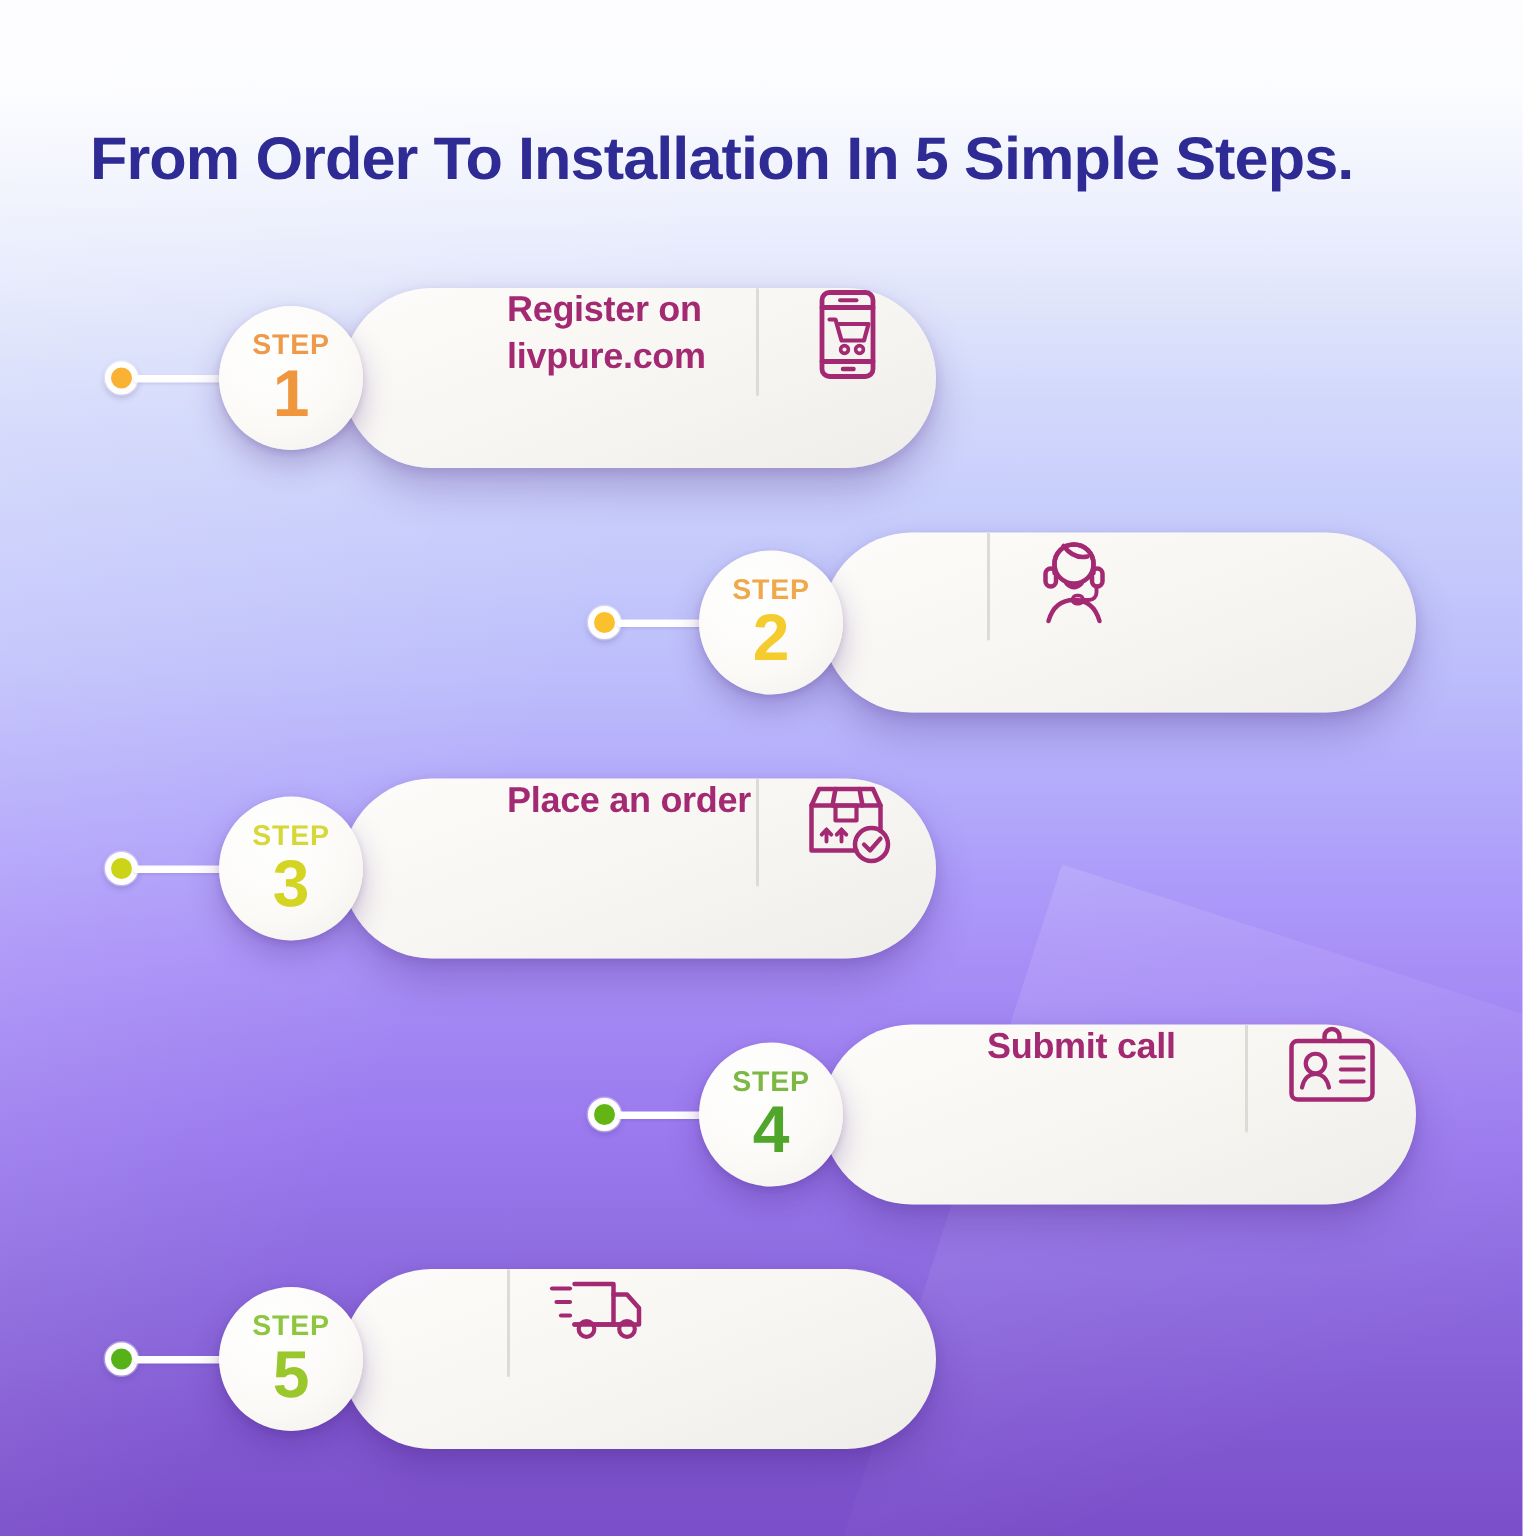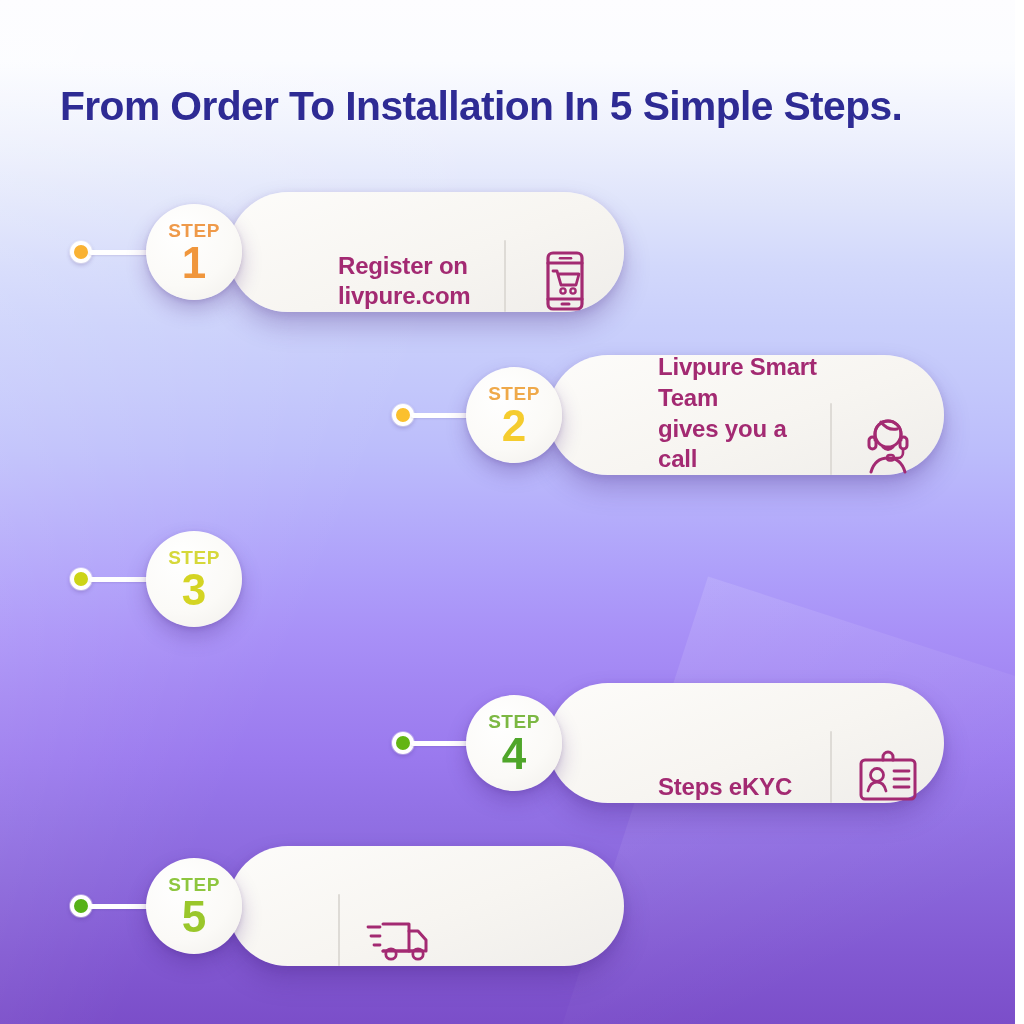--- a/index.html
+++ b/index.html
@@ -63,21 +63,21 @@
   .line{height:5px;background:#ffffff;border-radius:3px;flex:0 0 auto;
         box-shadow:0 1px 2px rgba(60,30,110,0.12);}
 
   
   .card{
     position:absolute;top:0;height:120px;border-radius:60px;
     background:linear-gradient(160deg,#fdfcfa 0%,#f7f5f1 55%,#efedea 100%);
     box-shadow:0 14px 26px rgba(64,26,120,0.26), 0 3px 8px rgba(64,26,120,0.14);
     display:flex;align-items:center;
   }
-  .card-inner{display:flex;align-items:flex-end;width:100%;height:100%;}
+  .card-inner{display:flex;align-items:flex-start;width:100%;height:100%;}
   .card-text{
     color:#a32a72;font-weight:bold;font-size:24px;line-height:1.28;
     letter-spacing:-0.2px;white-space:pre-line;
   }
   .divider{width:2px;height:72px;background:#dedbd6;border-radius:1px;flex:0 0 auto;}
   .icon-wrap{flex:0 0 auto;display:flex;align-items:center;justify-content:center;}
 
   
   .badge{
     position:absolute;top:50%;transform:translateY(-50%);
@@ -130,22 +130,20 @@
   </div>
 
   <div class="step" style="left:0;top:355px;width:1024px;">
     <div class="connector" style="left:392px;">
       <div class="dot" style="background:#fbc02d;"></div>
       <div class="line" style="width:78px;margin-left:-3px;"></div>
     </div>
     <div class="card" style="left:548px;width:396px;">
       <div class="card-inner">
         <div style="width:110px;flex:0 0 auto;"></div>
-        <div class="card-text" style="flex:1 1 auto;">Livpure Smart Team
-gives you a call</div>
         <div class="divider"></div>
         <div class="icon-wrap" style="width:112px;">
           <svg width="62" height="62" viewBox="0 0 62 62" fill="none" stroke="#a32a72" stroke-width="3" stroke-linecap="round" stroke-linejoin="round">
             <path d="M18 27 V21 a13 13 0 0 1 26 0 v6"></path>
             <ellipse cx="31" cy="21" rx="13" ry="13"></ellipse>
             <path d="M24 9 Q31 18 40 16"></path>
             <rect x="12" y="24" width="7" height="12" rx="3.5"></rect>
             <rect x="43" y="24" width="7" height="12" rx="3.5"></rect>
             <path d="M46 36 v4 a5 5 0 0 1 -5 5 h-5" stroke-width="2.6"></path>
             <rect x="30" y="42" width="7" height="5.5" rx="2.7" stroke-width="2.4"></rect>
@@ -159,35 +157,56 @@
       <div class="badge-label" style="color:#efa94a;">STEP</div>
       <div class="badge-num" style="color:#f5cc2e;">2</div>
     </div>
   </div>
 
   <div class="step" style="left:0;top:519px;width:1024px;">
     <div class="connector" style="left:70px;">
       <div class="dot" style="background:#ccd418;"></div>
       <div class="line" style="width:80px;margin-left:-3px;"></div>
     </div>
+    <div class="card" style="left:228px;width:396px;">
+      <div class="card-inner">
+        <div style="width:110px;flex:0 0 auto;"></div>
+        <div class="card-text" style="flex:1 1 auto;">Place an order</div>
+        <div class="divider"></div>
+        <div class="icon-wrap" style="width:118px;">
+          <svg width="64" height="60" viewBox="0 0 64 60" fill="none" stroke="#a32a72" stroke-width="3" stroke-linecap="round" stroke-linejoin="round">
+            <path d="M8 18 L13 7 h36 l5 11 Z"></path>
+            <path d="M8 18 v30 h30"></path>
+            <path d="M54 18 v17"></path>
+            <path d="M24 7 L22 18"></path>
+            <path d="M40 7 L42 18"></path>
+            <rect x="24" y="18" width="14" height="10" stroke-width="2.8"></rect>
+            <path d="M18 42 v-8 m0 0 l-3.2 3.4 m3.2 -3.4 l3.2 3.4" stroke-width="2.6"></path>
+            <path d="M28 42 v-8 m0 0 l-3.2 3.4 m3.2 -3.4 l3.2 3.4" stroke-width="2.6"></path>
+            <circle cx="48" cy="44" r="11"></circle>
+            <polyline points="43,44 47,48 54,40" stroke-width="2.8"></polyline>
+          </svg>
+        </div>
+      </div>
+    </div>
     <div class="badge" style="left:146px;">
       <div class="badge-label" style="color:#d6d83a;">STEP</div>
       <div class="badge-num" style="color:#d4d423;">3</div>
     </div>
   </div>
 
   <div class="step" style="left:0;top:683px;width:1024px;">
     <div class="connector" style="left:392px;">
       <div class="dot" style="background:#63b514;"></div>
       <div class="line" style="width:78px;margin-left:-3px;"></div>
     </div>
     <div class="card" style="left:548px;width:396px;">
       <div class="card-inner">
         <div style="width:110px;flex:0 0 auto;"></div>
-        <div class="card-text" style="flex:1 1 auto;">Steps eKYC</div>
+        <div class="card-text" style="flex:1 1 auto;">Submit call</div>
         <div class="divider"></div>
         <div class="icon-wrap" style="width:112px;">
           <svg width="64" height="54" viewBox="0 0 64 54" fill="none" stroke="#a32a72" stroke-width="3" stroke-linecap="round" stroke-linejoin="round">
             <rect x="5" y="11" width="54" height="39" rx="4"></rect>
             <path d="M27 11 v-3 a5 5 0 0 1 10 0 v3"></path>
             <circle cx="21" cy="26" r="6.5" stroke-width="2.8"></circle>
             <path d="M12 42 q2 -9 9 -9 q7 0 9 9" stroke-width="2.8"></path>
             <line x1="38" y1="22" x2="53" y2="22" stroke-width="2.8"></line>
             <line x1="38" y1="30" x2="53" y2="30" stroke-width="2.8"></line>
             <line x1="38" y1="38" x2="53" y2="38" stroke-width="2.8"></line>

